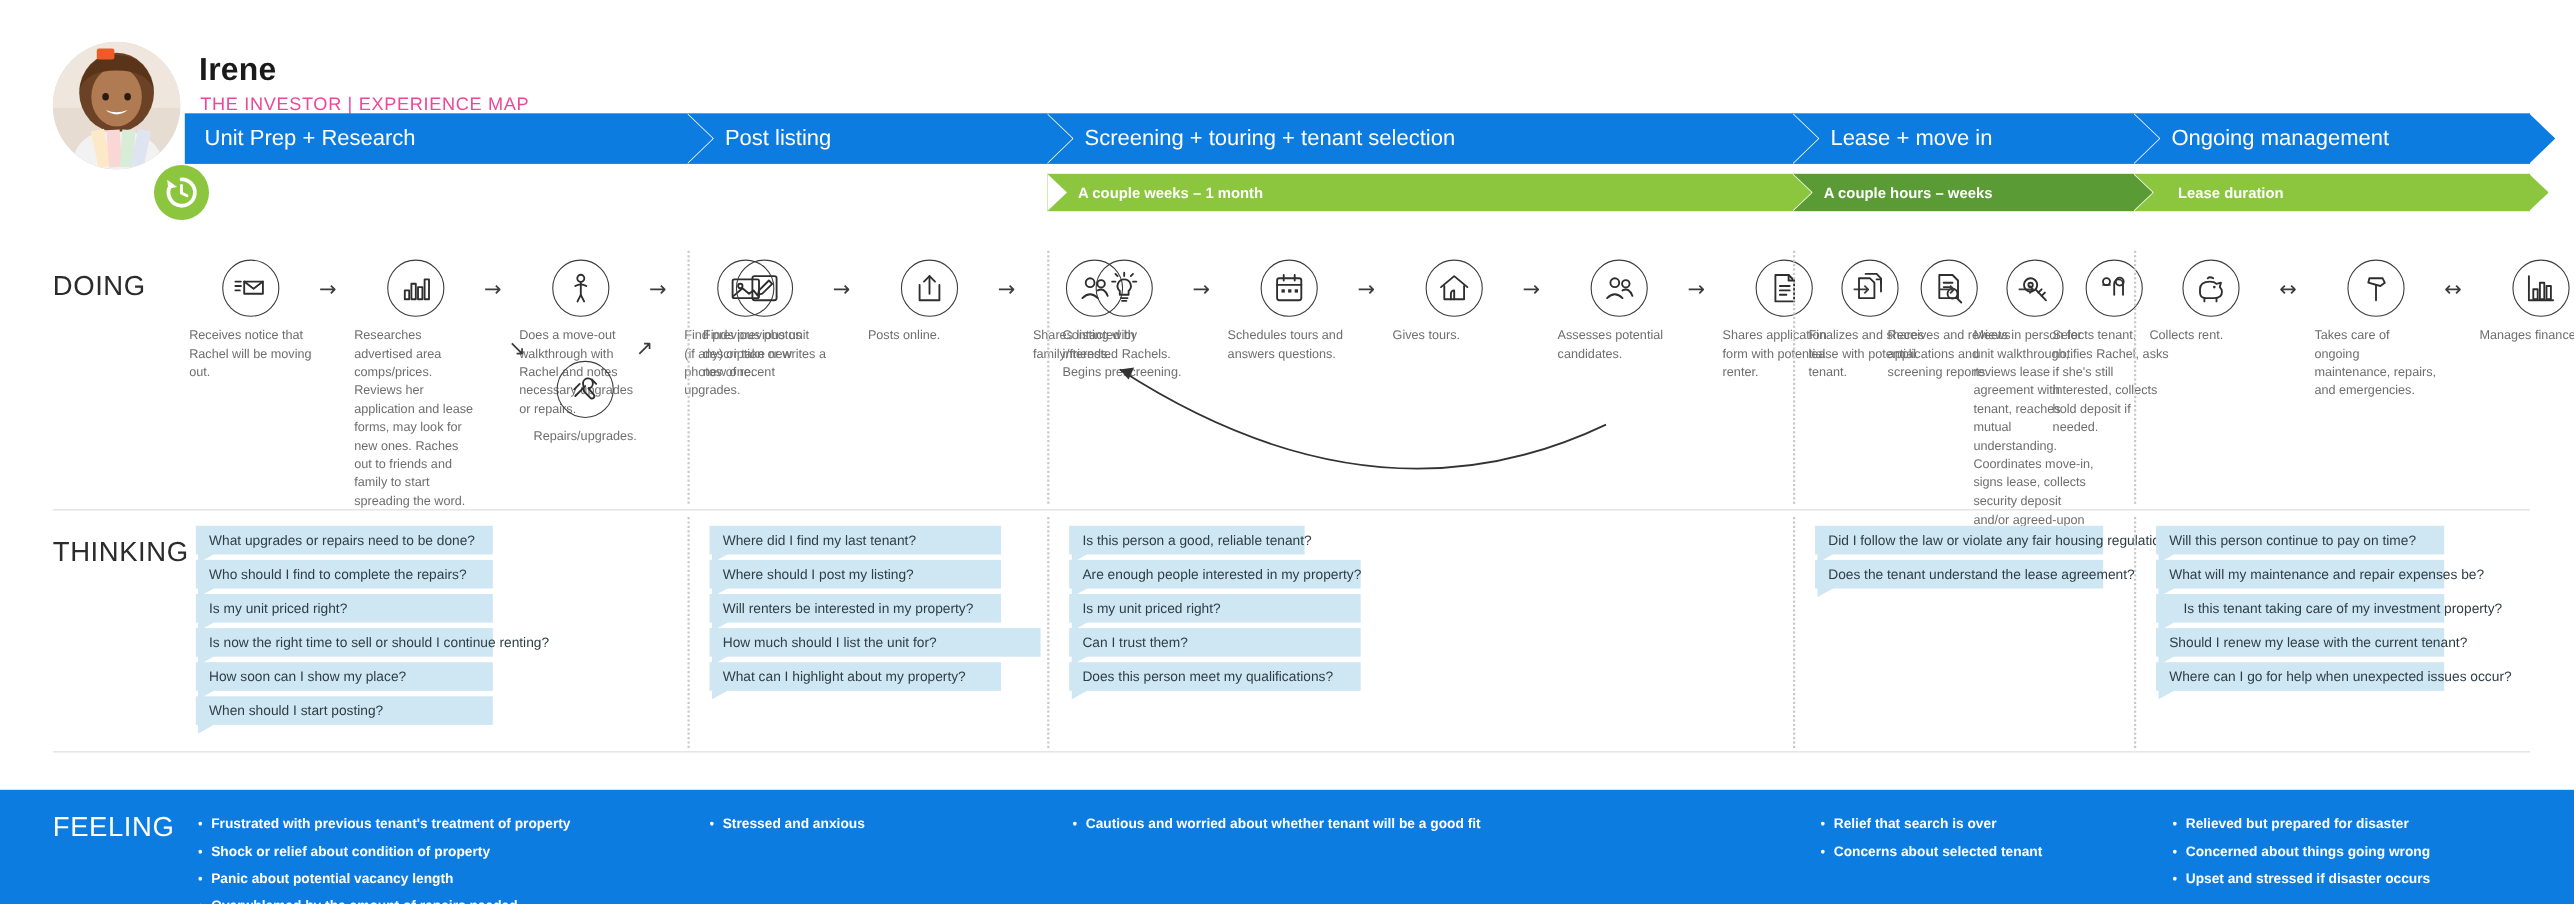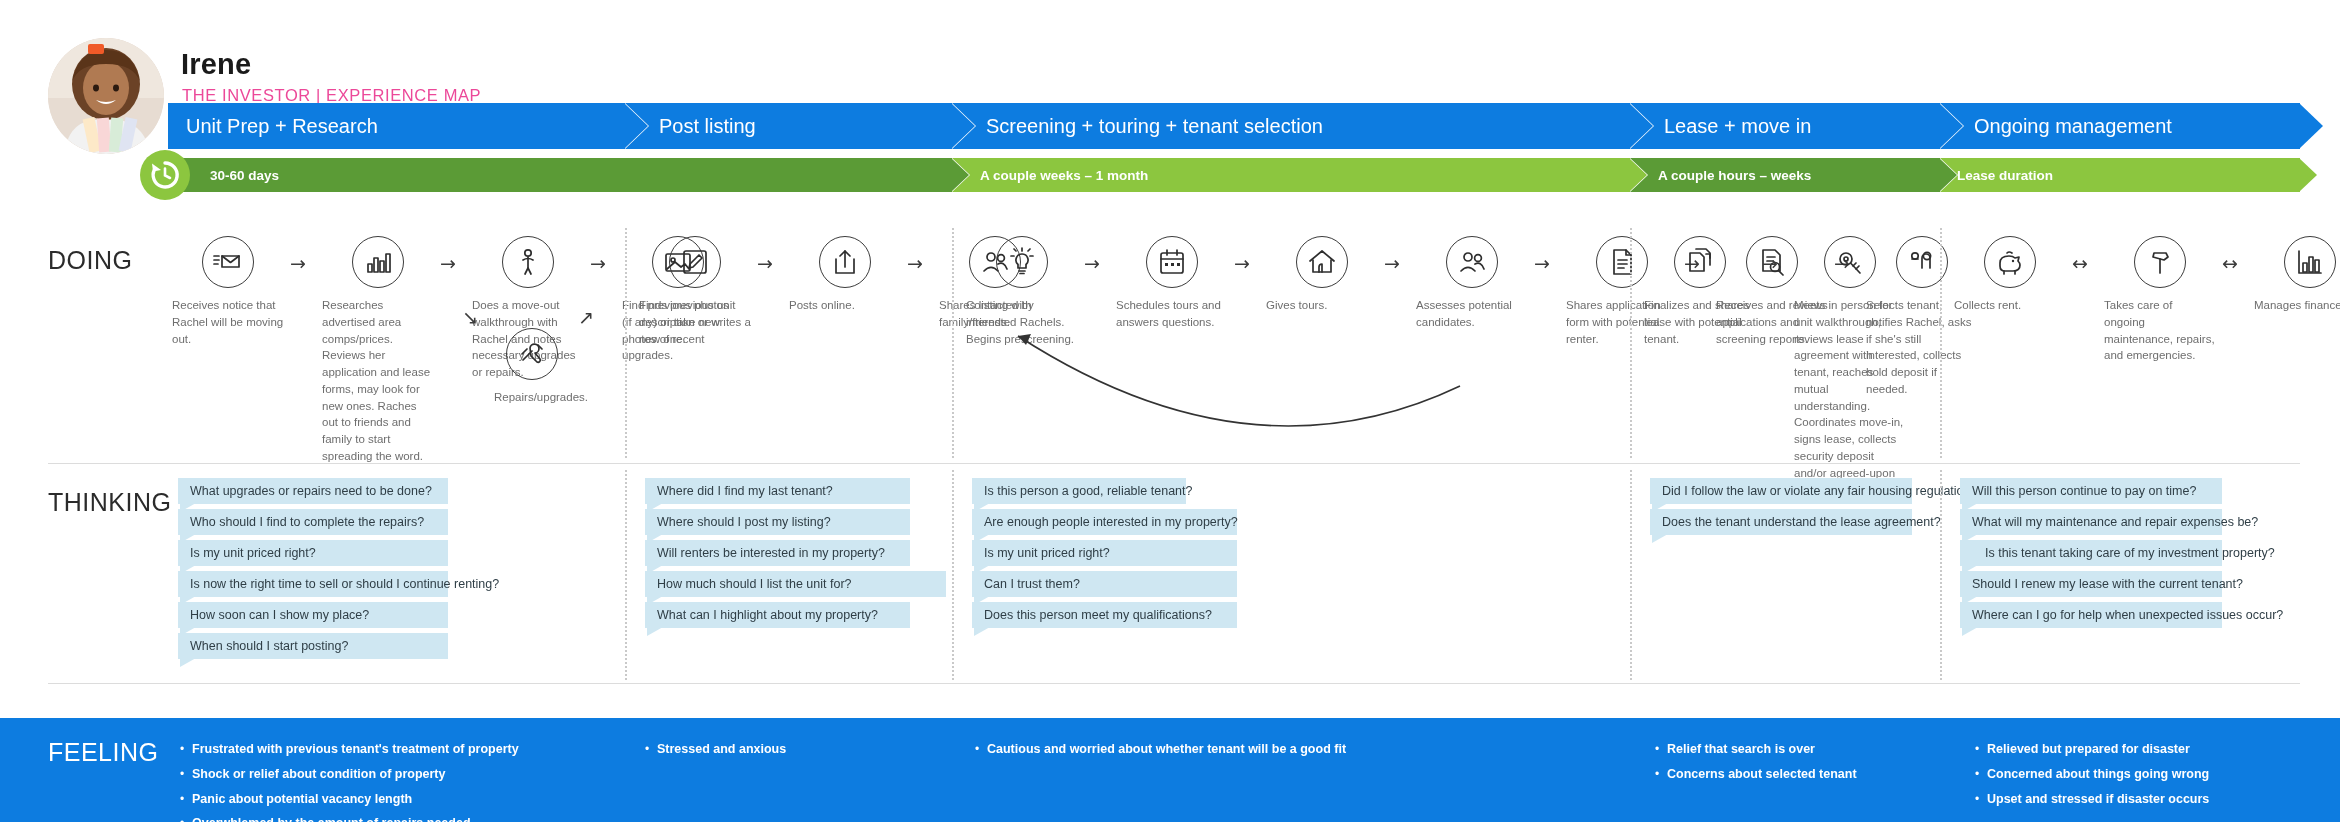--- a/index.html
+++ b/index.html
@@ -196,38 +196,34 @@
         <div class="phase-label" style="margin-left: 34px;">Lease + move in</div>
       </div>
       <div class="phase" style="left: 1772px; width: 360px; z-index: 6;">
         <div class="cap"></div>
         <div class="notch"></div>
         <div class="phase-label" style="margin-left: 34px;">Ongoing management</div>
       </div>
     </div>
 
   <div class="time-row" id="time-row">
-      <div class="tseg" style="left: 0px; width: 784px; background: rgb(91, 155, 54); z-index: 10;">
-        <div class="tcap" style="background: rgb(91, 155, 54);"></div>
-        <div class="tlabel" style="margin-left: 42px;">30-60 days</div>
-      </div>
       <div class="tseg" style="left: 784px; width: 678px; background: rgb(140, 198, 63); z-index: 9;">
         <div class="tcap" style="background: rgb(140, 198, 63);"></div>
         <div class="tnotch"></div>
         <div class="tlabel" style="margin-left: 28px;">A couple weeks – 1 month</div>
       </div>
       <div class="tseg" style="left: 1462px; width: 310px; background: rgb(91, 155, 54); z-index: 8;">
         <div class="tcap" style="background: rgb(91, 155, 54);"></div>
         <div class="tnotch"></div>
         <div class="tlabel" style="margin-left: 28px;">A couple hours – weeks</div>
       </div>
       <div class="tseg" style="left: 1772px; width: 360px; background: rgb(140, 198, 63); z-index: 7;">
         <div class="tcap" style="background: rgb(140, 198, 63);"></div>
         <div class="tnotch"></div>
-        <div class="tlabel" style="margin-left: 17px;">Lease duration</div>
+        <div class="tlabel" style="margin-left: 40px;">Lease duration</div>
       </div>
     </div>
   <div class="clock-badge">
     <svg width="34" height="34" viewBox="0 0 34 34">
       <path d="M17 5 A12 12 0 1 1 6.5 11.5" fill="none" stroke="#fff" stroke-width="3.4" stroke-linecap="round"></path>
       <path d="M4 5.5 L5 13.5 L13 12Z" fill="#fff"></path>
       <path d="M17 10.5 L17 17.5 L22 20" fill="none" stroke="#fff" stroke-width="2.6" stroke-linecap="round"></path>
     </svg>
   </div>
 
@@ -285,21 +281,21 @@
       </div>
       <div class="step" style="left: 474px; top: 92px;">
         <div class="circ">
           <svg width="32" height="32" viewBox="0 0 32 32">
             <path d="M7 22 L16 13" fill="none" stroke="#2e2e2e" stroke-width="1.7" stroke-linecap="round" stroke-linejoin="round"></path>
             <path d="M14 10 a4.5 4.5 0 1 1 5 5 L24 21 a2.2 2.2 0 0 1-3 3 L15 18Z" fill="none" stroke="#2e2e2e" stroke-width="1.7" stroke-linecap="round" stroke-linejoin="round"></path>
             <path d="M22 7 L26 11" fill="none" stroke="#2e2e2e" stroke-width="1.7" stroke-linecap="round" stroke-linejoin="round"></path>
             <path d="M6 16 L11 11" fill="none" stroke="#2e2e2e" stroke-width="1.7" stroke-linecap="round" stroke-linejoin="round"></path>
           </svg>
         </div>
-        <div class="step-text" style="text-align:right">Repairs/upgrades.</div>
+        <div class="step-text" style="text-align:center">Repairs/upgrades.</div>
       </div>
       <div class="arrow" style="left: 462px; top: 72px;">↘</div>
       <div class="arrow" style="left: 578px; top: 72px;">↗</div>
       <div class="step" style="left: 637px; top: 0px;">
         <div class="circ">
           <svg width="32" height="32" viewBox="0 0 32 32">
             <rect x="5" y="5" width="22" height="22" rx="2" fill="none" stroke="#2e2e2e" stroke-width="1.7" stroke-linecap="round" stroke-linejoin="round"></rect>
             <path d="M20 9 L23 12 L14 21 L10 22 L11 18Z" fill="none" stroke="#2e2e2e" stroke-width="1.7" stroke-linecap="round" stroke-linejoin="round"></path>
           </svg>
         </div>

